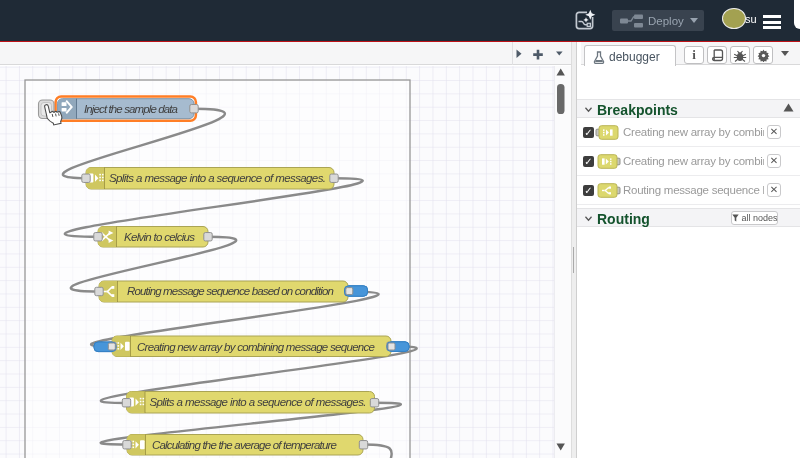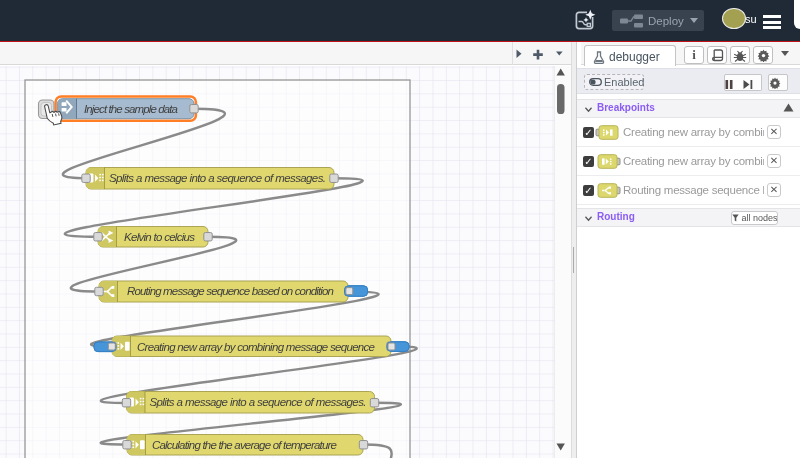--- a/index.html
+++ b/index.html
@@ -21,21 +21,21 @@
 #sbtabs { position:absolute; left:4px; top:0; width:223px; height:23.2px; background:#f6f6f7; border-bottom:1px solid #d9d9da; }
 #dtab { position:absolute; left:3px; top:2.5px; width:92px; height:21.2px; background:#fff; border:1px solid #c4c4c6; border-bottom:none; border-radius:3px 3px 0 0; font-size:12px; color:#485460; }
 #dtab span.lbl { position:absolute; left:24px; top:4px; }
 .sbbtn { position:absolute; top:3.8px; width:20px; height:18px; background:#fff; border:1px solid #bfbfc1; border-radius:3px; color:#555; text-align:center; }
 #sbcaret { position:absolute; left:200px; top:8.7px; width:0; height:0; border-left:4.5px solid transparent; border-right:4.5px solid transparent; border-top:5.5px solid #555; }
 #sbtoolbar { position:absolute; left:0; top:25.7px; width:223px; height:26px; background:#ebebf2; border-top:1px solid #dfdfe6; border-bottom:1px solid #dfdfe6; }
 #enbtn { position:absolute; left:7px; top:5px; width:60px; height:16px; background:#f1f1f6; border:1px dashed #b5b5bb; border-radius:3px; font-size:11px; color:#5a6570; }
 #enbtn .elbl { position:absolute; left:19px; top:1px; }
 .tbtn { position:absolute; top:5px; height:17px; background:#fdfdfd; border:1px solid #c6c6c8; color:#444; }
 #secBp { position:absolute; left:0; top:56.7px; width:223px; height:19px; background:#f4f4f6; border-top:1px solid #e4e4e6; border-bottom:1px solid #e4e4e6; }
-.sechdr { font-size:10px; font-weight:bold; color:#8b5cf6; }
+.sechdr { font-size:14px; font-weight:bold; color:#14532d; }
 .chev { position:absolute; left:8px; top:6px; width:7px; height:7px; }
 #secMsg { position:absolute; left:0; top:165.7px; width:223px; height:19px; background:#f4f4f6; border-top:1px solid #e4e4e6; border-bottom:1px solid #e4e4e6; }
 .bprow { position:absolute; left:0; width:223px; height:29px; border-bottom:1px solid #ececee; background:#fff; }
 .bprow .cb { position:absolute; left:6px; top:9px; width:11px; height:11px; background:#3d3d3d; border-radius:2px; color:#fff; font-size:10px; line-height:11px; text-align:center; }
 .bprow .txt { position:absolute; left:46px; top:8px; font-size:11.5px; letter-spacing:-0.25px; color:#9a9a9a; white-space:nowrap; width:141px; overflow:hidden; }
 .bprow .xbtn { position:absolute; left:190px; top:7px; width:14px; height:14px; background:#fff; border:1px solid #c9c9cb; border-radius:3px; color:#555; font-size:10px; line-height:12px; text-align:center; }
 #allnodes { position:absolute; left:154px; top:2.5px; width:47px; height:14px; background:#fff; border:1px solid #c9c9cb; border-radius:3px; font-size:9px; color:#555; text-align:left; line-height:12px; white-space:nowrap; overflow:hidden; }
 #canvas { position:absolute; left:0; top:66px; width:571px; height:392px; }
 </style>
 </head>
@@ -285,45 +285,20 @@
           <path d="M4.8 4.4 a2.6 2.6 0 0 1 4.4 0 z" fill="#555"></path>
           <path d="M4.5 2 l1.5 1.8 M9.5 2 l-1.5 1.8 M1.2 5.2 l3 1.5 M12.8 5.2 l-3 1.5 M0.8 8.5 h3.2 M13.2 8.5 h-3.2 M2 12.5 l2.8 -2.2 M12 12.5 l-2.8 -2.2" stroke="#555" stroke-width="1.1" fill="none"></path>
         </svg>
       </div>
       <div class="sbbtn" style="left:172px;"><svg width="13" height="13" viewBox="0 0 12 12" style="margin-top:2px">
             <path d="M6 0.5 l0.9 1.6 1.8 -0.5 0.2 1.8 1.8 0.3 -0.7 1.7 1.4 1.2 -1.4 1.1 0.7 1.7 -1.8 0.3 -0.2 1.8 -1.8 -0.5 -0.9 1.6 -0.9 -1.6 -1.8 0.5 -0.2 -1.8 -1.8 -0.3 0.7 -1.7 -1.4 -1.1 1.4 -1.2 -0.7 -1.7 1.8 -0.3 0.2 -1.8 1.8 0.5 z" fill="#5a5a5a"></path>
             <circle cx="6" cy="6.1" r="1.6" fill="#fdfdfd"></circle>
           </svg></div>
       <div id="sbcaret"></div>
     </div>
-    <div id="sbtoolbar">
-      <div id="enbtn">
-        <svg style="position:absolute;left:4px;top:3.5px" width="13" height="8" viewBox="0 0 13 8">
-          <rect x="0.7" y="0.7" width="11.6" height="6.6" rx="3.3" fill="none" stroke="#4a545e" stroke-width="1.3"></rect>
-          <circle cx="4" cy="4" r="2.6" fill="#4a545e"></circle>
-        </svg>
-        <span class="elbl">Enabled</span>
-      </div>
-      <div class="tbtn" style="left:147px;width:19.5px;border-radius:2px 0 0 2px;">
-        <svg width="8" height="9" viewBox="0 0 8 9" style="margin-top:4px">
-            <rect x="0.5" y="0" width="2.6" height="9" fill="#4c4242"></rect>
-            <rect x="4.9" y="0" width="2.6" height="9" fill="#4c4242"></rect>
-          </svg>
-      </div>
-      <div class="tbtn" style="left:166px;width:18.5px;border-left:none;border-radius:0 2px 2px 0;">
-        <svg width="10" height="9" viewBox="0 0 10 9" style="margin-top:4px">
-            <path d="M0.5 0 l6 4.5 -6 4.5 z" fill="#4c4c4c"></path>
-            <rect x="7.5" y="0" width="1.8" height="9" fill="#4c4c4c"></rect>
-          </svg>
-      </div>
-      <div class="tbtn" style="left:191px;width:20px;border-radius:2px;"><svg width="12" height="12" viewBox="0 0 12 12" style="margin-top:2.5px">
-            <path d="M6 0.5 l0.9 1.6 1.8 -0.5 0.2 1.8 1.8 0.3 -0.7 1.7 1.4 1.2 -1.4 1.1 0.7 1.7 -1.8 0.3 -0.2 1.8 -1.8 -0.5 -0.9 1.6 -0.9 -1.6 -1.8 0.5 -0.2 -1.8 -1.8 -0.3 0.7 -1.7 -1.4 -1.1 1.4 -1.2 -0.7 -1.7 1.8 -0.3 0.2 -1.8 1.8 0.5 z" fill="#5a5a5a"></path>
-            <circle cx="6" cy="6.1" r="1.6" fill="#fdfdfd"></circle>
-          </svg></div>
-    </div>
     <div id="secBp">
       <svg class="chev" viewBox="0 0 8 8">
           <path d="M0.5 2 l3.5 4 3.5 -4" fill="none" stroke="#555" stroke-width="1.5"></path>
         </svg>
       <span class="sechdr" style="position:absolute;left:20px;top:2px;">Breakpoints</span>
       <svg style="position:absolute;left:206px;top:3px" width="11" height="9" viewBox="0 0 11 9">
           <path d="M5.5 0.5 l5 8 h-10 z" fill="#555"></path>
         </svg>
     </div>
     <div class="bprow" style="top:75.7px;">

